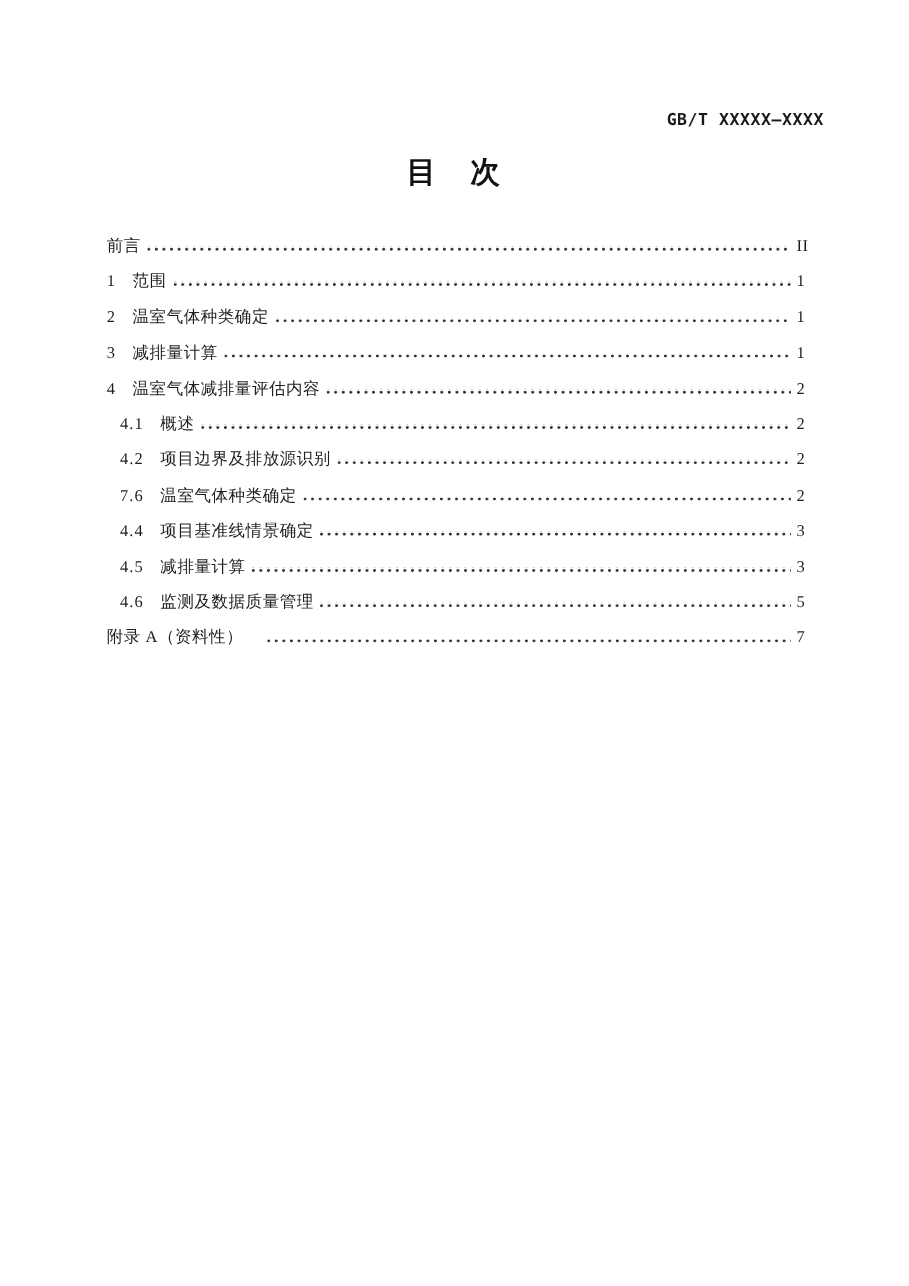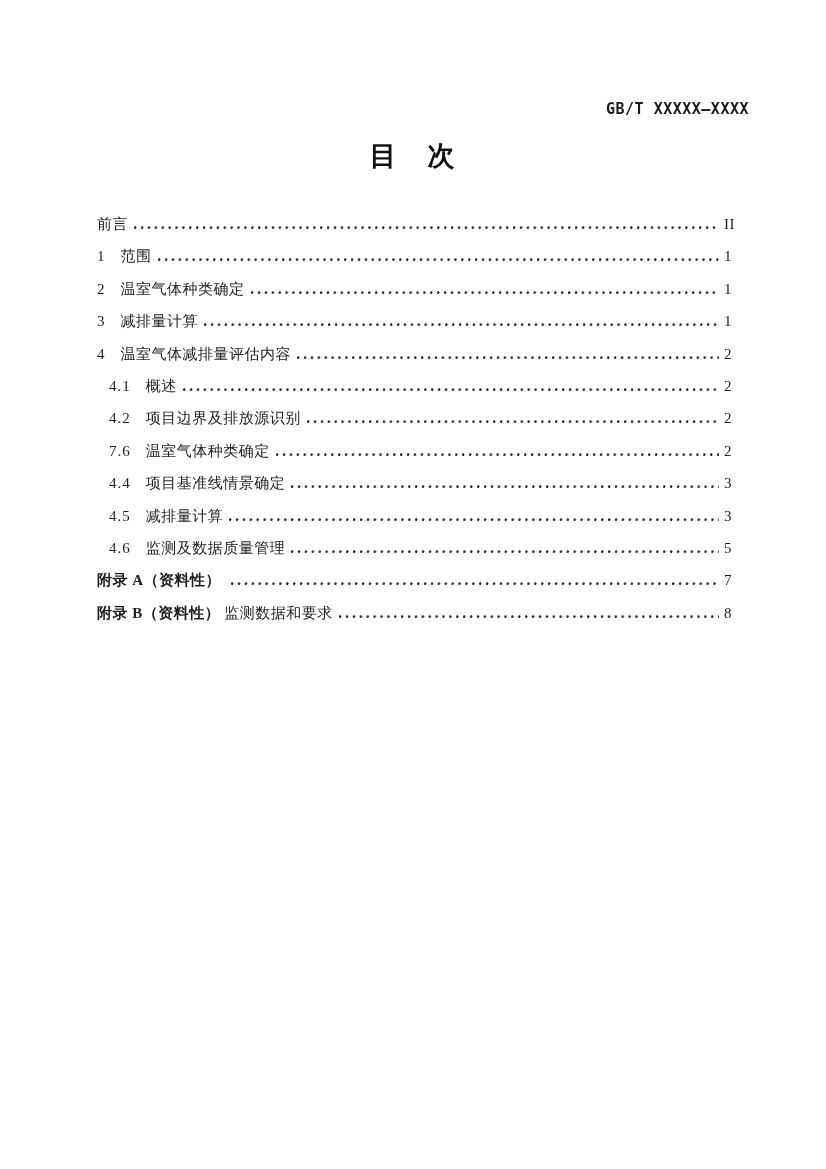--- a/index.html
+++ b/index.html
@@ -55,22 +55,21 @@
   }
   .toc-row.indent {
     padding-left: 12px;
   }
   .toc-num {
     margin-right: 15px;
     letter-spacing: 1px;
   }
   .toc-row.appendix .toc-num {
     letter-spacing: 0.5px;
-    margin-right: 4px;
-    font-weight: bold;
+    margin-right: 16px;
   }
   .toc-label {
     letter-spacing: 0.5px;
   }
   .toc-leader {
     flex: 1;
     height: 4px;
     margin: 0 5px 0 6px;
     background-image: radial-gradient(circle at 1.2px 2.6px, #2b2b2b 1.05px, rgba(0,0,0,0) 1.5px);
     background-size: 6.9px 4px;
@@ -177,24 +176,18 @@
       <span class="toc-page">5</span>
     </div>
 
 
     <div class="toc-row appendix">
       <span class="toc-num">附录 A（资料性）</span>
       <span class="toc-leader"></span>
       <span class="toc-page">7</span>
     </div>
 
-    <div class="toc-row appendix">
-      <span class="toc-num">附录 B（资料性）</span>
-      <span class="toc-label">监测数据和要求</span>
-      <span class="toc-leader"></span>
-      <span class="toc-page">8</span>
-    </div>
 
   </div>
 
   <div class="footer-page">I</div>
 
 </div>
 
 </body></html>

